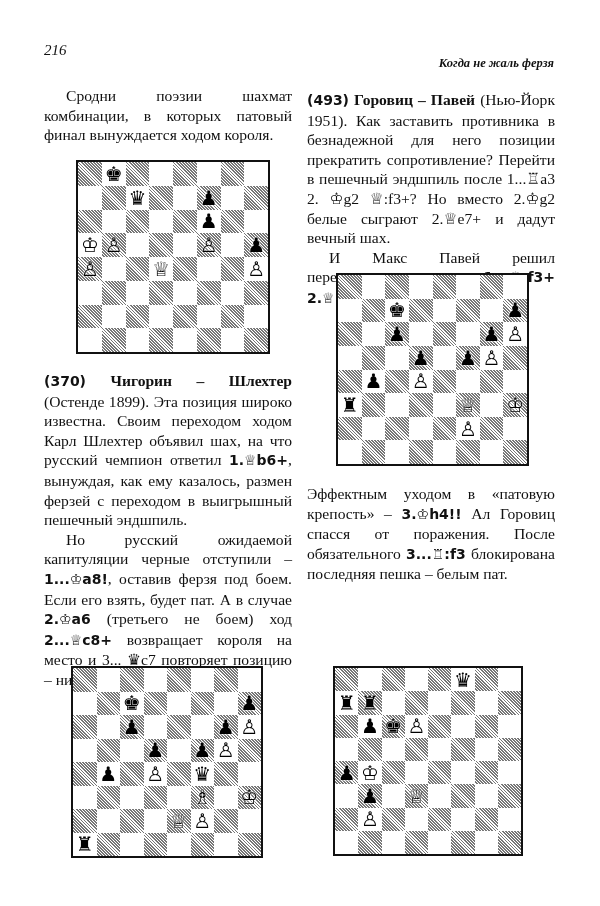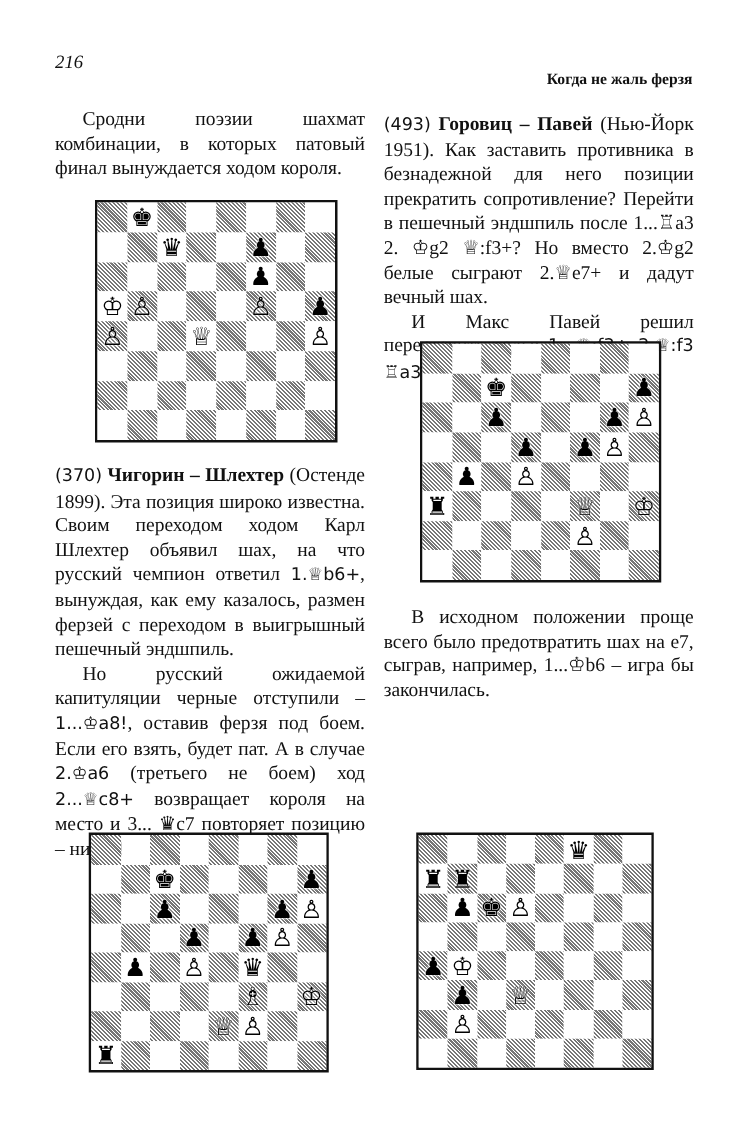--- a/index.html
+++ b/index.html
@@ -1,24 +1,24 @@
 <!DOCTYPE html>
 <html><head>
 <meta charset="utf-8">
 <style>
   html, body { margin: 0; padding: 0; background: #ffffff; }
   body { width: 600px; height: 906px; position: relative; overflow: hidden;
          font-family: "Liberation Serif", "DejaVu Serif", serif; color: #111; }
   .abs { position: absolute; }
   .pagenum { left: 44px; top: 42px; font-size: 15px; font-style: italic; font-weight: normal; }
-  .runhead { right: 46px; top: 56px; font-size: 12.5px; font-weight: bold; }
+  .runhead { right: 46px; top: 56px; font-size: 12.5px; font-style: italic; font-weight: bold; }
   .col { font-size: 15.6px; line-height: 19.6px; text-align: justify; }
   .col p { margin: 0; }
   .col p.ind { text-indent: 22px; }
-  .b { font-family: "DejaVu Sans", sans-serif; font-weight: normal; font-size: 14px; }
+  .b { font-family: "DejaVu Sans", sans-serif; font-weight: bold; font-size: 14px; }
   .nm { font-weight: bold; }
   .board { position: absolute; border: 2px solid #111; box-sizing: content-box;
            display: grid; grid-template-columns: repeat(8, 1fr); grid-template-rows: repeat(8, 1fr); }
   .sq { position: relative; display: flex; align-items: center; justify-content: center;
         font-family: "DejaVu Sans", sans-serif; line-height: 1; }
   .sq.dark { background: repeating-linear-gradient(45deg, #fff 0px, #fff 1px, #777 1px, #777 2.2px); }
   .sq.light { background: #fff; }
   .pc { font-size: 20px; color: #000; text-shadow: 0 0 2px #fff, 0 0 2px #fff; }
 </style>
 </head>
@@ -43,21 +43,21 @@
 <div class="abs col" style="left:307px; top:90px; width:248px;">
   <p>
     <span class="b">(493)</span>
     <span class="nm">Горовиц – Павей</span>
     <span>(Нью-Йорк 1951).</span><span> Как заставить противника в безнадежной для него позиции прекратить сопротивление? Перейти в пешечный эндшпиль после 1...♖a3 2. ♔g2 ♕:f3+? Но вместо 2.♔g2 белые сыграют 2.♕e7+ и дадут вечный шах.</span>
   </p>
   <p class="ind"><span>И Макс Павей решил переставить ходы: </span><span class="b">1...♕:f3+ 2.♕:f3 ♖a3.</span></p>
 </div>
 
 <div class="abs col" style="left:307px; top:484px; width:248px;">
-  <p class="ind">В исходном положении проще всего было предотвратить шах на е7, сыграв, например, 1...♔b6 – игра бы закончилась.</p>
+  <p><span>Эффектным уходом в «патовую крепость» – </span><span class="b">3.♔h4!!</span><span> Ал Горовиц спасся от поражения. После обязательного </span><span class="b">3...♖:f3</span><span> блокирована последняя пешка – белым пат.</span></p>
 </div>
 
 <div id="boards">
     <div class="board" style="left: 76px; top: 160px; width: 190px; height: 190px;">
       <div class="sq dark"></div>
       <div class="sq light">
         <span class="pc" style="font-size: 20px;">♚</span>
       </div>
       <div class="sq dark"></div>
       <div class="sq light"></div>

